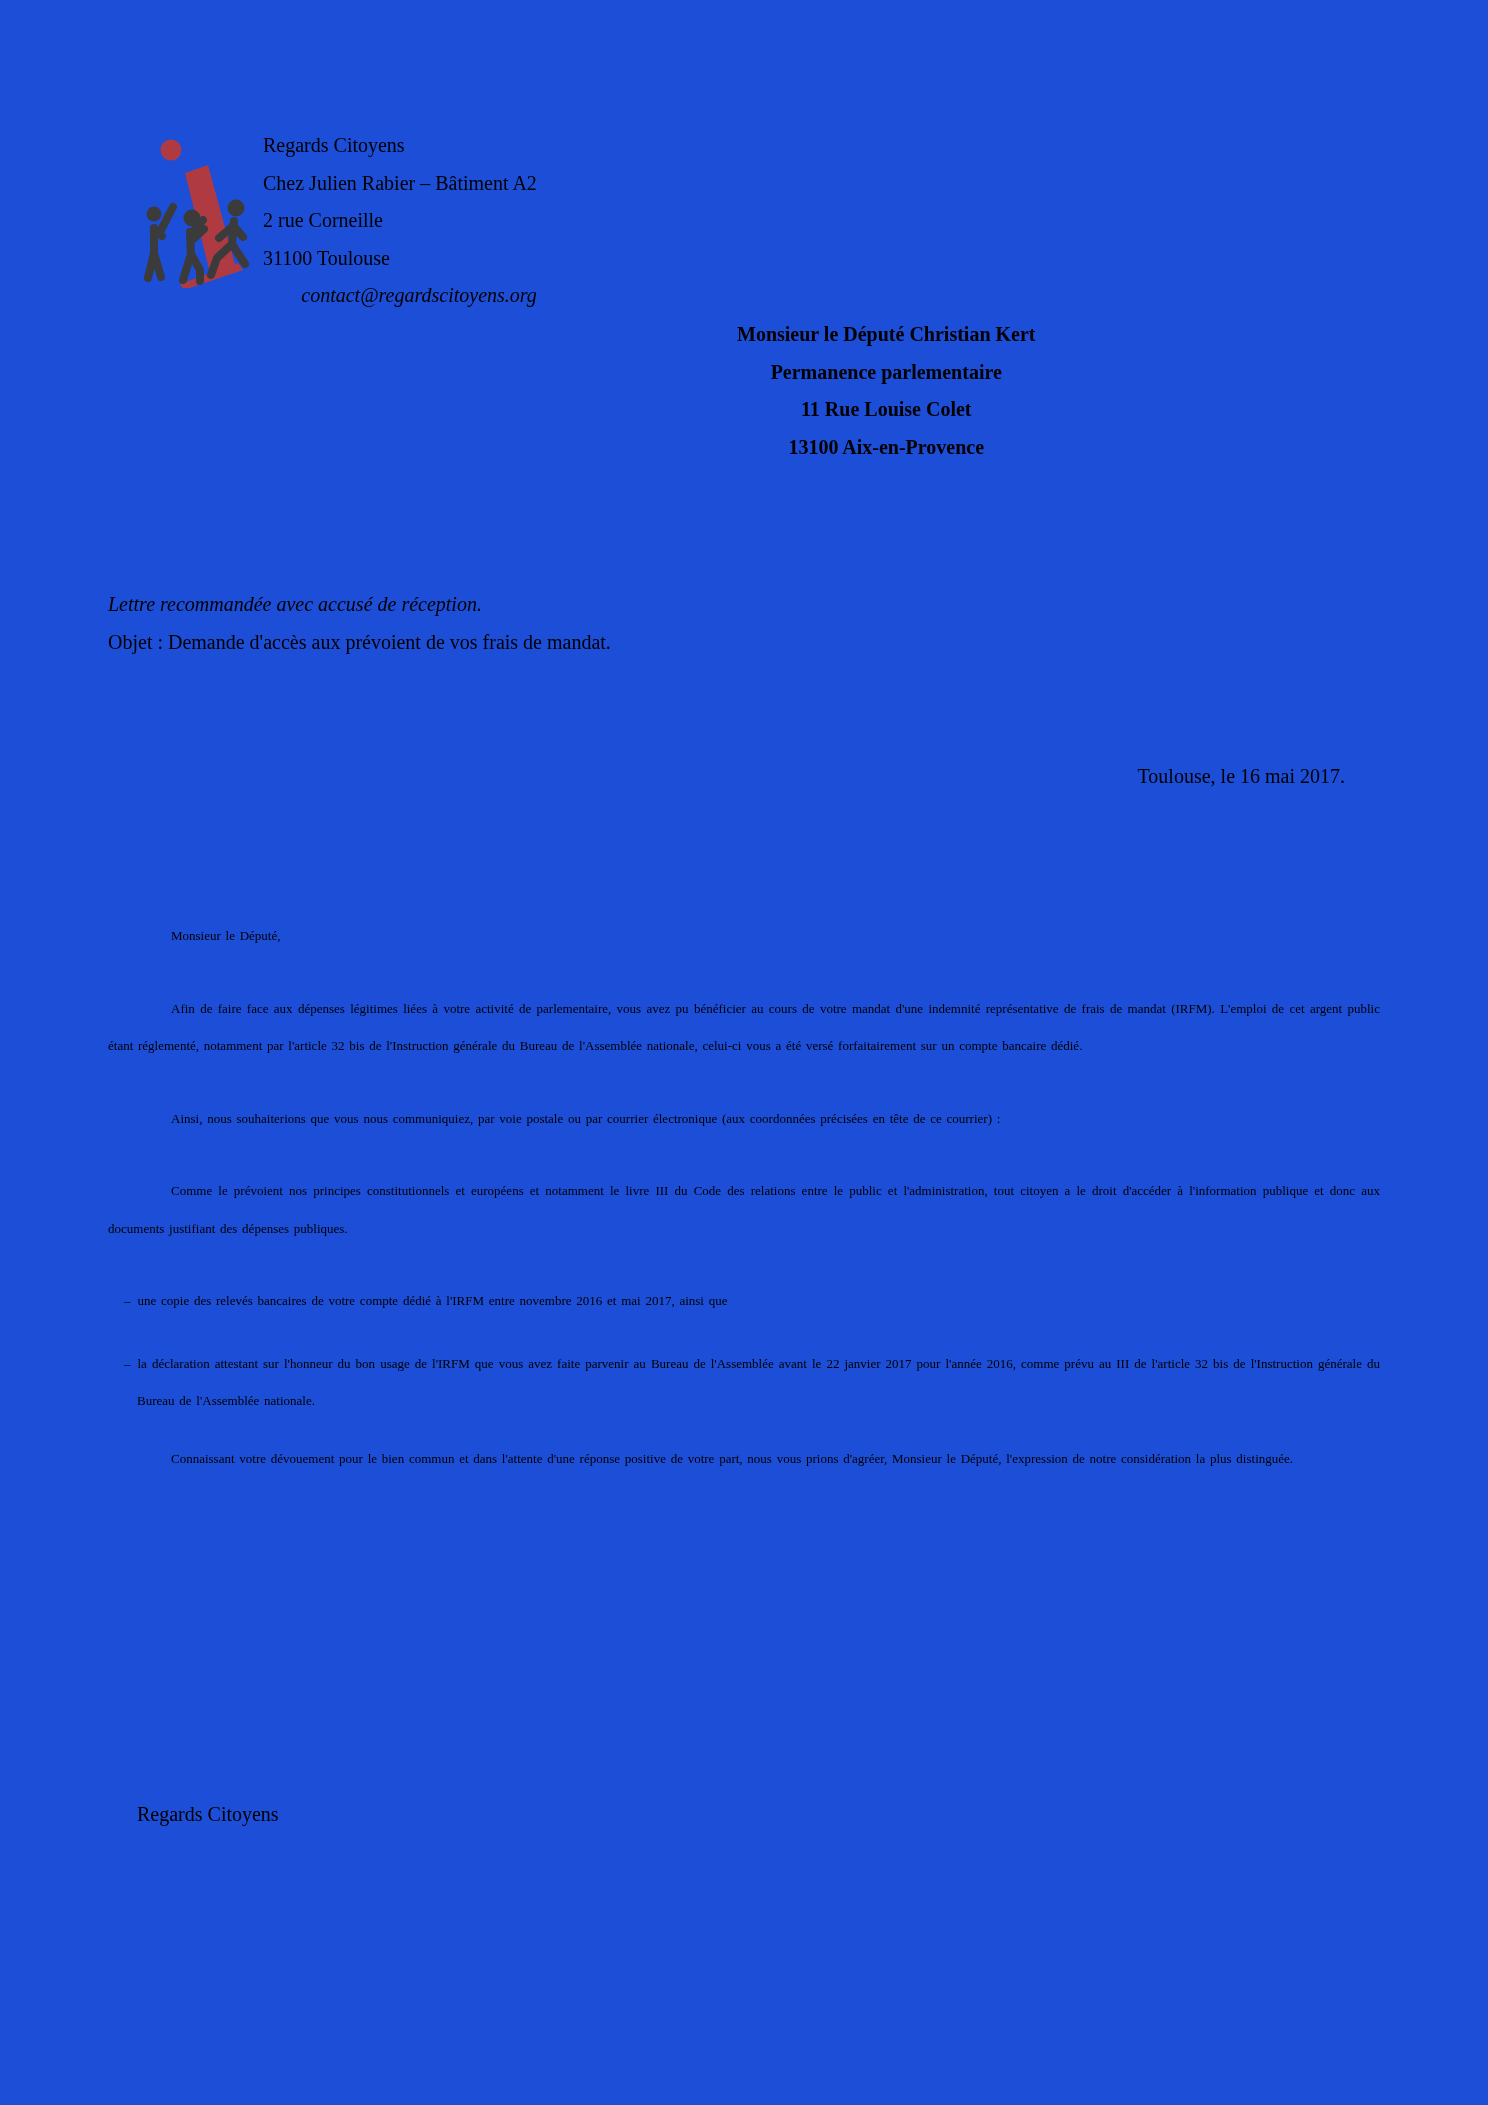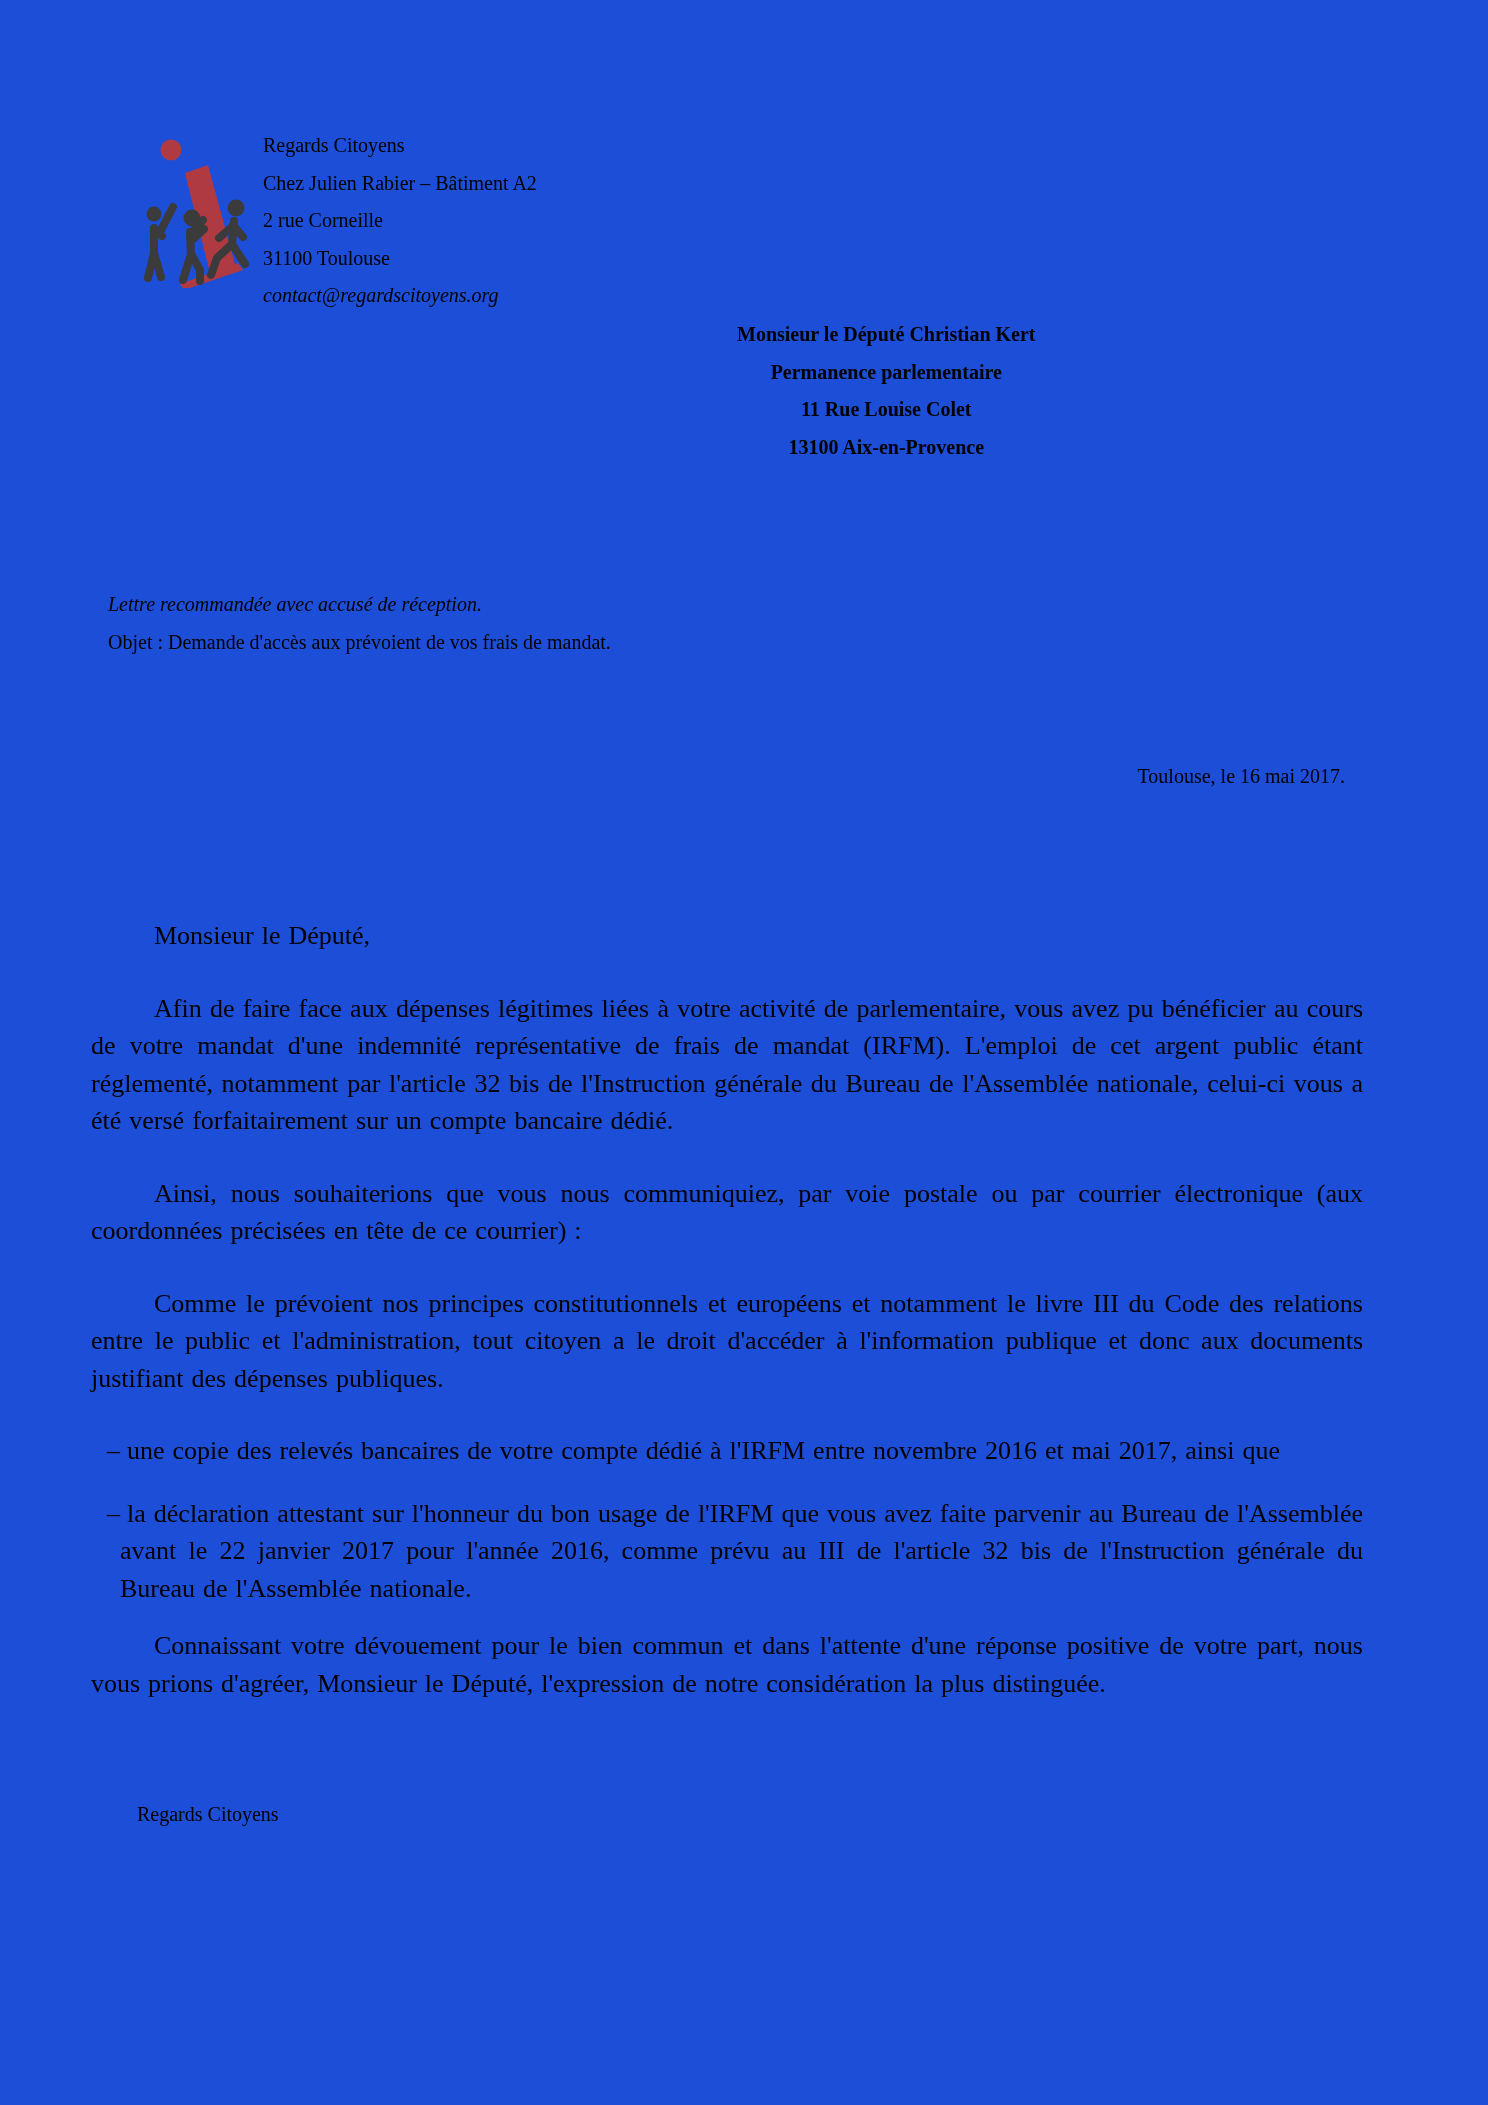--- a/index.html
+++ b/index.html
@@ -19,21 +19,21 @@
     width: 112px;
     height: 152px;
   }
   .sender {
     position: absolute;
     left: 263px;
     top: 127px;
     font-size: 20px;
     line-height: 37.5px;
   }
-  .sender .email { font-style: italic; }
+  .sender .email { font-style: italic; text-align: right; }
   .recipient {
     position: absolute;
     left: 737px;
     top: 316px;
     font-size: 20px;
     line-height: 37.5px;
     font-weight: bold;
     text-align: center;
   }
   .refblock {
@@ -46,24 +46,24 @@
   .refblock .registered { font-style: italic; }
   .dateline {
     position: absolute;
     right: 143px;
     top: 758px;
     font-size: 20px;
     line-height: 37.5px;
   }
   .body-text {
     position: absolute;
-    left: 91px;
+    left: 108px;
     top: 917px;
     width: 1272px;
-    font-size: 26px;
+    font-size: 13px;
     line-height: 37.5px;
     text-align: justify;
     word-spacing: 1.5px;
   }
   .body-text p { margin: 35px 0 0 0; text-indent: 63px; }
   .body-text p.salutation { margin-top: 0; }
   .body-text ul {
     list-style: none;
     margin: 35px 0 0 0;
     padding: 0;

